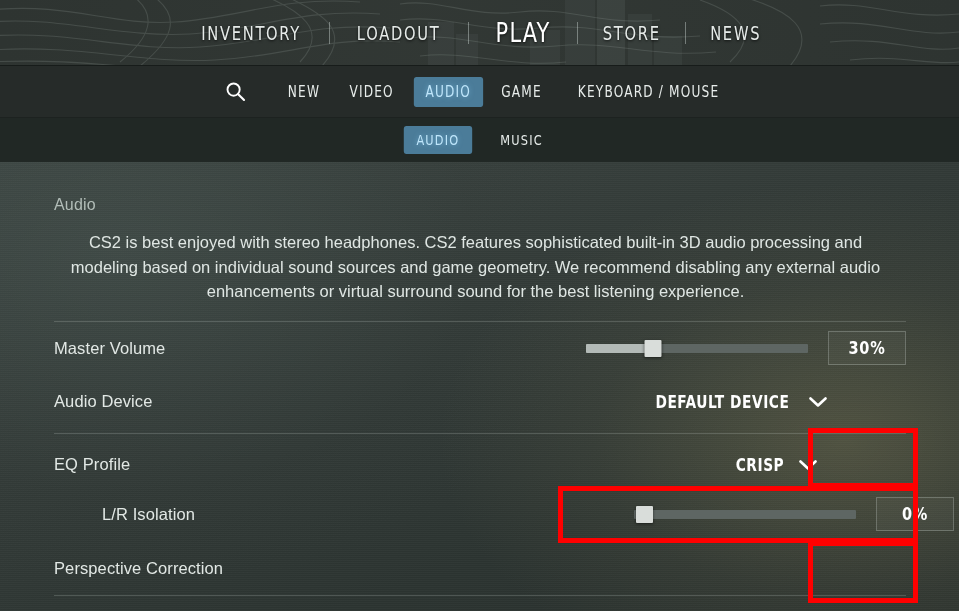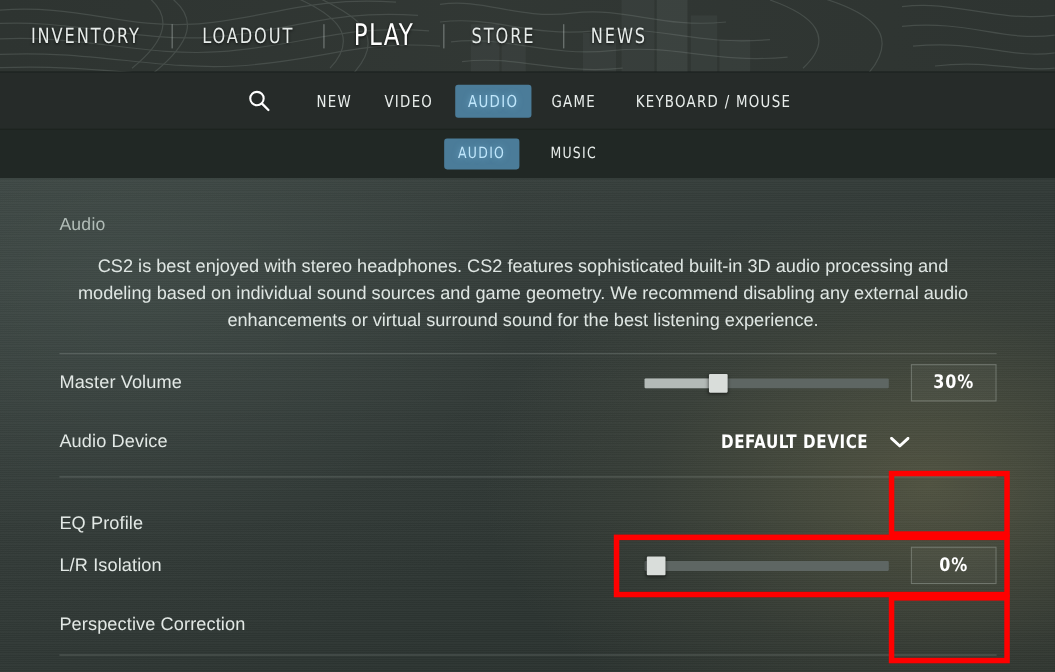--- a/index.html
+++ b/index.html
@@ -25,21 +25,21 @@
     overflow:hidden;
     border-bottom:1px solid #171c1a;
   }
   .topo { position:absolute; inset:0; opacity:0.55; }
   .navslab {
     position:absolute; bottom:0;
     background:rgba(190,200,196,0.055);
   }
   .navrow {
     position:absolute; inset:0;
-    display:flex; align-items:center; 
+    display:flex; align-items:center; justify-content:center;
     gap:0;
   }
   .navitem {
     font-family:"DejaVu Sans Condensed","Liberation Sans", sans-serif;
     font-size:19px;
     letter-spacing:2.0px;
     color:#e6ebe9;
     font-weight:400;
     padding:0 20px;
     text-shadow:0 1px 3px rgba(0,0,0,0.75);
@@ -309,25 +309,31 @@
       <div class="row" style="top:213px;">
         <div class="rowlabel">Audio Device</div>
         <div class="dropdown" style="top:9px;justify-content:space-between;">
           <span class="ddlabel">DEFAULT DEVICE</span>
           <svg width="18" height="11" viewBox="0 0 18 11">
             <polyline points="1.5,1.5 9,8.5 16.5,1.5" fill="none" stroke="#ffffff" stroke-width="2.6" stroke-linecap="round" stroke-linejoin="round"></polyline>
           </svg>
         </div>
       </div>
 
-      <div class="row" style="top:288px;">
+      <div class="row" style="top:276px;">
         <div class="rowlabel">EQ Profile</div>
-      </div>
-
-      <div class="row" style="top:326px;">
+        <div class="dropdown" style="top:9px;right:52px;">
+          <span class="ddlabel">CRISP</span>
+          <svg width="18" height="11" viewBox="0 0 18 11">
+            <polyline points="1.5,1.5 9,8.5 16.5,1.5" fill="none" stroke="#ffffff" stroke-width="2.6" stroke-linecap="round" stroke-linejoin="round"></polyline>
+          </svg>
+        </div>
+      </div>
+
+      <div class="row" style="top:326px;margin-left:48px;">
         <div class="rowlabel">L/R Isolation</div>
         <div class="slider" style="top:22px;">
           <div class="fill" style="width:0%;"></div>
           <div class="knob" style="left:2px;transform:none;"></div>
         </div>
         <div class="valbox" style="top:9px;">0%</div>
       </div>
 
       <div class="row" style="top:380px;">
         <div class="rowlabel">Perspective Correction</div>

